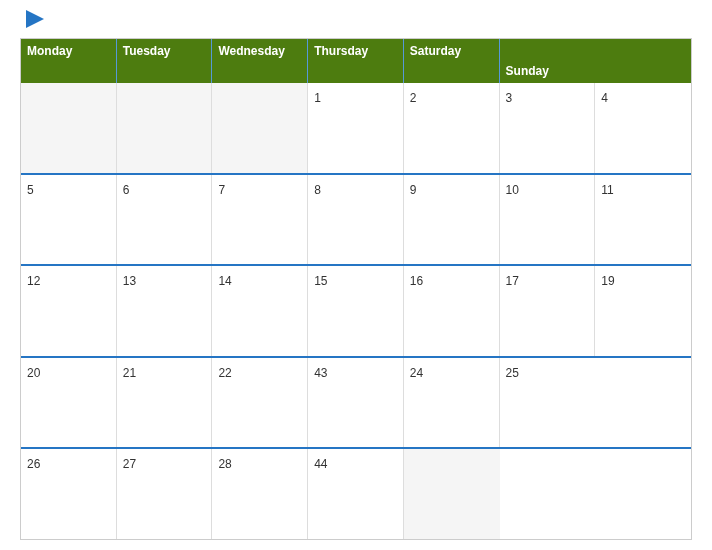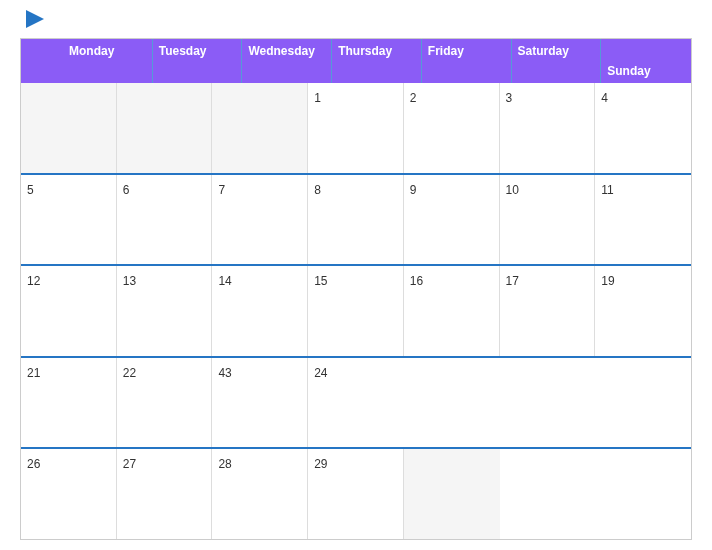--- a/index.html
+++ b/index.html
@@ -57,22 +57,21 @@
     }
     .calendar {
       flex: 1;
       display: flex;
       flex-direction: column;
       border: 1px solid #ccc;
     }
     .cal-header-row {
       display: grid;
       grid-template-columns: repeat(7, 1fr);
-      background: #8b5cf6;
-      padding-left: 42px;
+      background: #4d7c0f;
     }
     .cal-header-cell {
       color: #fff;
       font-size: 12px;
       font-weight: bold;
       padding: 5px 6px;
       border-right: 1px solid #5599d8;
       text-align: left;
     }
     .cal-header-cell:last-child {
@@ -132,21 +131,20 @@
     </div>
     <div class="month-title"></div>
   </div>
 
   <div class="calendar">
     <div class="cal-header-row">
     <div class="cal-header-cell">Monday</div>
         <div class="cal-header-cell">Tuesday</div>
         <div class="cal-header-cell">Wednesday</div>
         <div class="cal-header-cell">Thursday</div>
-        <div class="cal-header-cell">Friday</div>
         <div class="cal-header-cell">Saturday</div>
         <div class="cal-header-cell">Sunday</div>
       </div>
     <div class="cal-body">
     <div class="cal-week">
           <div class="cal-day empty"></div>
           <div class="cal-day empty"></div>
           <div class="cal-day empty"></div>
           <div class="cal-day"><span class="day-num">1</span></div>
           <div class="cal-day"><span class="day-num">2</span></div>
@@ -165,27 +163,29 @@
         <div class="cal-week">
           <div class="cal-day"><span class="day-num">12</span></div>
           <div class="cal-day"><span class="day-num">13</span></div>
           <div class="cal-day"><span class="day-num">14</span></div>
           <div class="cal-day"><span class="day-num">15</span></div>
           <div class="cal-day"><span class="day-num">16</span></div>
           <div class="cal-day"><span class="day-num">17</span></div>
           <div class="cal-day"><span class="day-num">19</span></div>
         </div>
         <div class="cal-week">
+          <div class="cal-day"><span class="day-num">20</span></div>
           <div class="cal-day"><span class="day-num">21</span></div>
           <div class="cal-day"><span class="day-num">22</span></div>
           <div class="cal-day"><span class="day-num">43</span></div>
           <div class="cal-day"><span class="day-num">24</span></div>
+          <div class="cal-day"><span class="day-num">25</span></div>
         </div>
         <div class="cal-week last-week">
           <div class="cal-day"><span class="day-num">26</span></div>
           <div class="cal-day"><span class="day-num">27</span></div>
           <div class="cal-day"><span class="day-num">28</span></div>
-          <div class="cal-day"><span class="day-num">29</span></div>
+          <div class="cal-day"><span class="day-num">44</span></div>
           <div class="cal-day empty"></div>
         </div>
       </div>
   </div>
 </div>
 
 </body></html>

